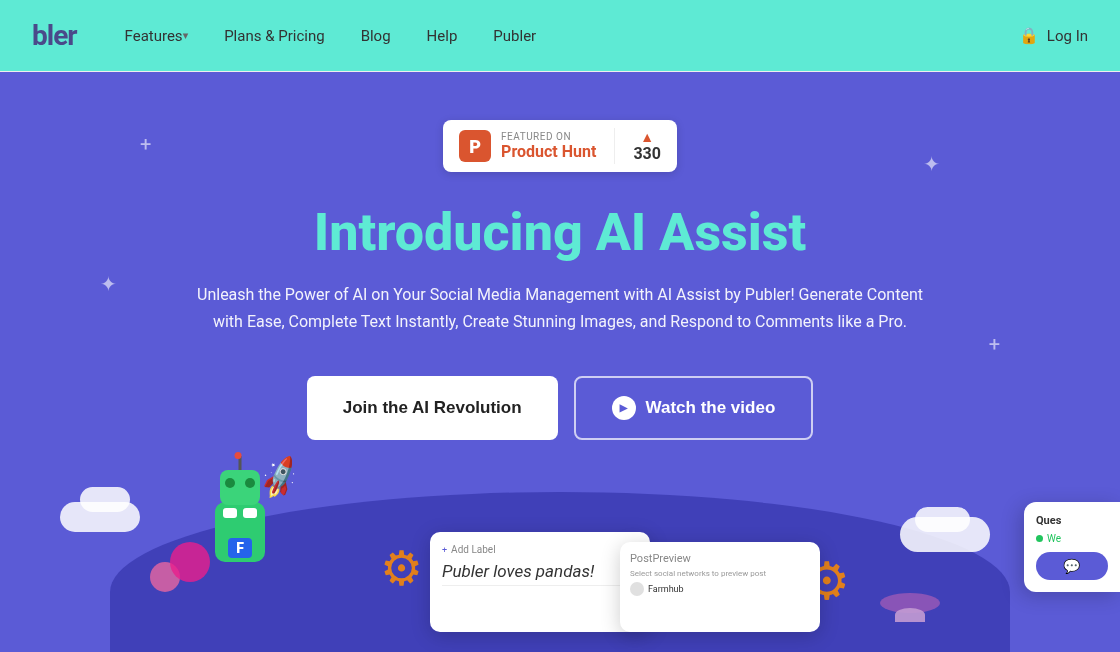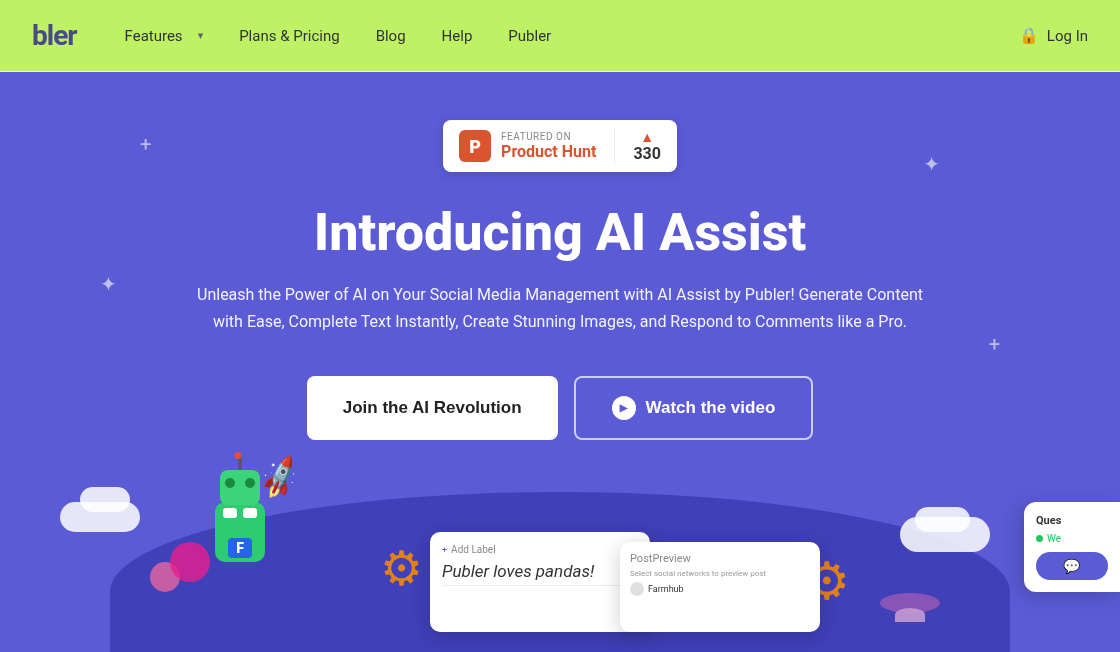--- a/index.html
+++ b/index.html
@@ -1,20 +1,20 @@
 <!DOCTYPE html>
 <html><head>
   <meta charset="utf-8">
   <style>
     * { margin: 0; padding: 0; box-sizing: border-box; }
     body { font-family: -apple-system, BlinkMacSystemFont, 'Segoe UI', Roboto, sans-serif; overflow: hidden; width: 1120px; height: 652px; }
 
     
     .navbar {
-      background: #bef264;
+      background: #5eead4;
       height: 72px;
       display: flex;
       align-items: center;
       padding: 0 32px;
       border-bottom: 1px solid #eee;
       position: relative;
       z-index: 10;
     }
     .navbar-logo {
       font-size: 28px;
@@ -28,21 +28,21 @@
       align-items: center;
       gap: 36px;
       flex: 1;
     }
     .nav-link {
       font-size: 15px;
       color: #333;
       cursor: pointer;
       display: flex;
       align-items: center;
-      gap: 15px;
+      gap: 0;
       text-decoration: none;
     }
     .nav-chevron {
       font-size: 11px;
       color: #666;
     }
     .navbar-right {
       display: flex;
       align-items: center;
       gap: 8px;
@@ -118,21 +118,21 @@
     .ph-number {
       font-size: 16px;
       font-weight: 700;
       color: #333;
     }
 
     
     .hero-title {
       font-size: 52px;
       font-weight: 800;
-      color: #ffffff;
+      color: #5eead4;
       text-align: center;
       margin-bottom: 20px;
       line-height: 1.1;
     }
 
     
     .hero-subtitle {
       font-size: 16px;
       color: rgba(255,255,255,0.92);
       text-align: center;

